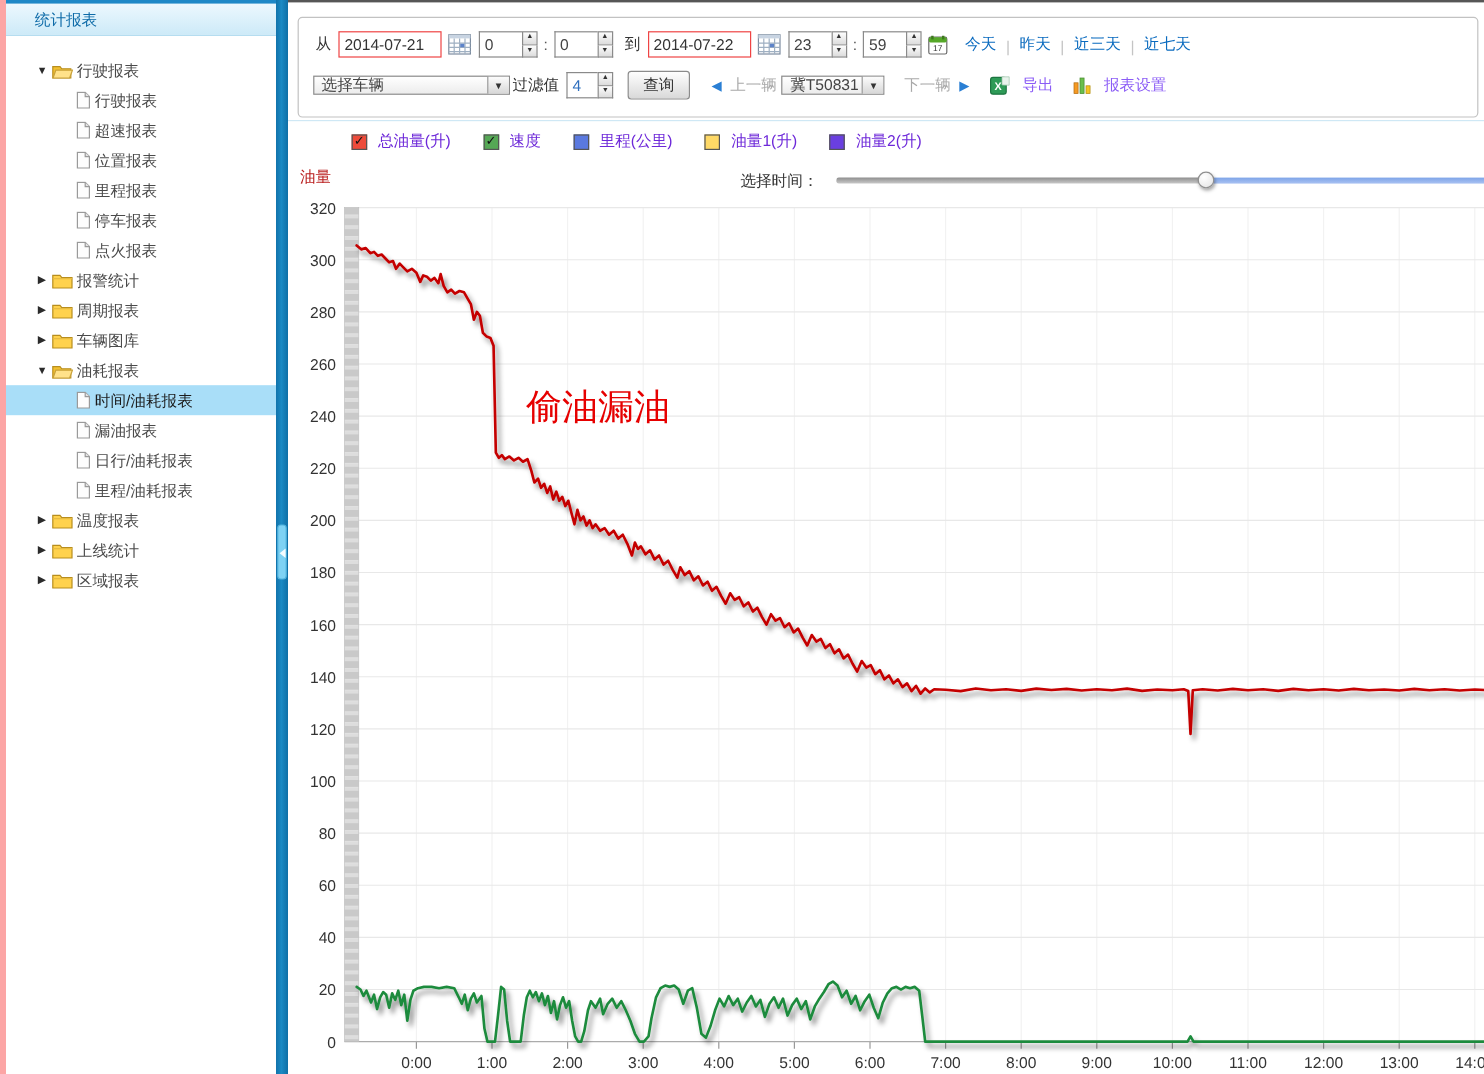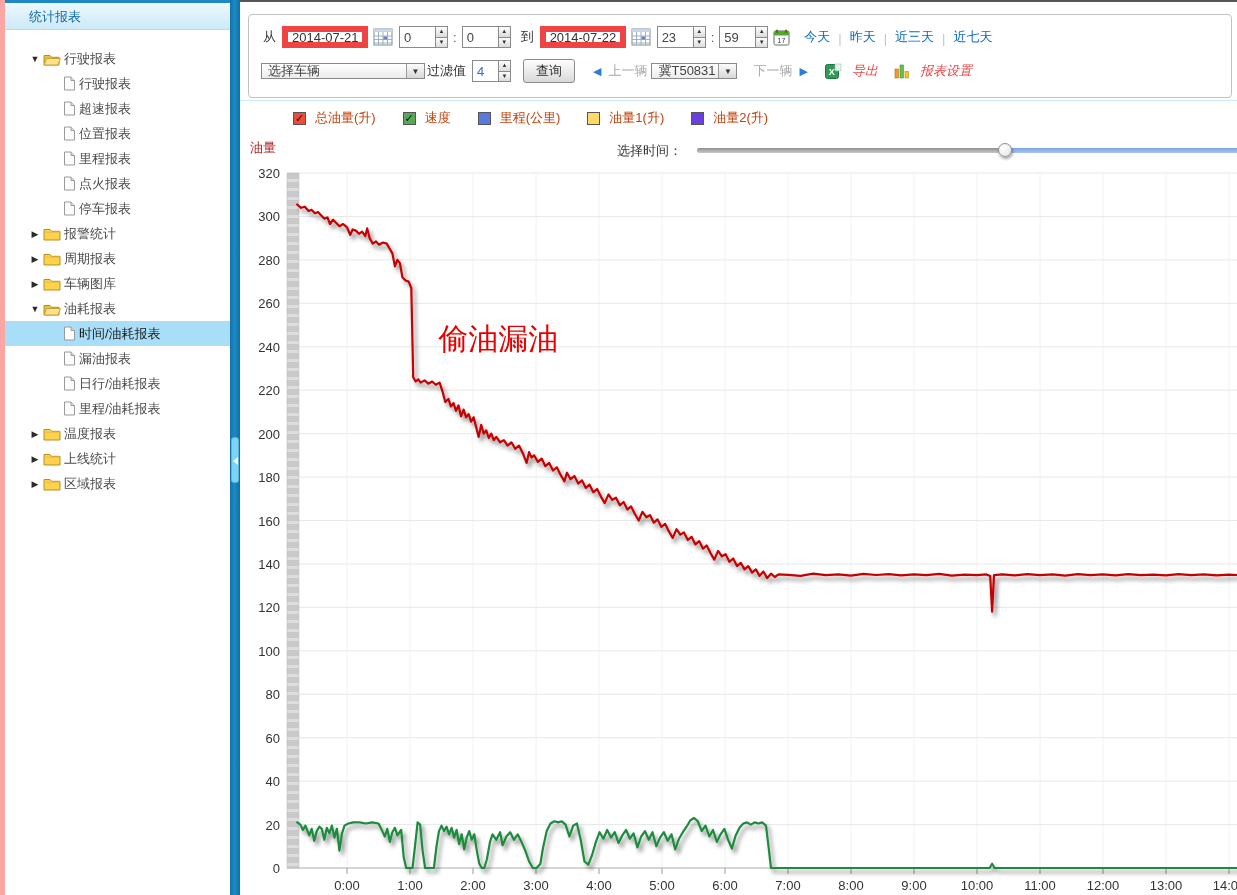--- a/index.html
+++ b/index.html
@@ -28,21 +28,21 @@
   .split-arrow { position:absolute; left:1px; top:19px; width:0; height:0;
     border-top:4px solid transparent; border-bottom:4px solid transparent; border-right:5px solid #f4fcff; }
 
   
   .content { position:absolute; left:240px; top:0; width:997px; height:895px; background:#fff; border-top:2px solid #565656; }
   .toolbar-box { position:absolute; left:8px; top:12px; right:5px; height:84px;
     border:1px solid #c2c2c2; border-radius:4px; background:#fff; padding:7px 0 0 12px; }
   .toolbar-underline { position:absolute; left:0; top:98px; width:997px; height:0; border-bottom:1px solid #cfe8f5; }
   .trowbar { display:flex; align-items:center; height:30px; white-space:nowrap; }
   .tlabel { margin:0 6px 0 2px; color:#333; }
-  .tinput { height:22px; border:6px solid #ef4444; padding:0 4px; font:13px "Liberation Sans","DejaVu Sans",sans-serif; color:#333; background:#fff; }
+  .tinput { height:22px; border:1px solid #ef4444; padding:0 4px; font:13px "Liberation Sans","DejaVu Sans",sans-serif; color:#333; background:#fff; }
   .date-in { width:86px; }
   .spin { display:inline-flex; height:22px; }
   .spin .val { width:36px; border:1px solid #8a8a8a; border-right:none; padding:0 4px; display:flex; align-items:center; background:#fff; color:#444; }
   .spin.small .val { width:26px; color:#2f6fbe; }
   .spin .arrows { width:13px; display:flex; flex-direction:column; }
   .spin .arrows > div { flex:1; border:1px solid #8a8a8a; background:linear-gradient(#fdfdfd,#dcdcdc);
     font-size:6px; line-height:9px; text-align:center; color:#333; cursor:pointer; }
   .spin .arrows > div + div { border-top:none; }
   .colon { margin:0 5px; color:#555; }
   .icon-btn { display:inline-flex; margin:0 6px 0 5px; cursor:pointer; }
@@ -52,28 +52,28 @@
   .combo { display:inline-flex; height:16px; border:1px solid #8a8a8a; background:linear-gradient(#fff,#ececec); cursor:pointer;text-align:right; }
   .combo .ctext { padding:0 6px; display:flex; align-items:center; color:#444; }
   .combo .cbtn { width:18px; border-left:1px solid #9a9a9a; background:linear-gradient(#fcfcfc,#d7d7d7);
     display:flex; align-items:center; justify-content:center; font-size:8px; color:#333; }
   .vehicle-combo .ctext { width:144px; }
   .plate-combo .ctext { width:66px; }
   .query-btn { height:24px; padding:0 12px; margin-left:12px; border:1px solid #8b8b8b; border-radius:3px;
     background:linear-gradient(#fefefe,#d9d9d9); color:#333; font:13px "Liberation Sans","DejaVu Sans",sans-serif; cursor:pointer; }
   .nav-gray { color:#a9a9a9; margin:0 4px; }
   .nav-arrow { font-size:11px; color:#2a7fd4; margin:0 3px; cursor:pointer; }
-  .blue-link { color:#ef4444; cursor:pointer; margin-left:4px;font-style:italic; }
+  .blue-link { color:#8b5cf6; cursor:pointer; margin-left:4px; }
 
   
   .legend-row { position:absolute; left:0; top:102px; width:997px; height:28px; display:flex; align-items:center; padding-left:53px; }
   .leg-item { display:flex; align-items:center; margin-right:27px; }
   .leg-box { width:13px; height:13px; border:1px solid #555; margin-right:9px; display:flex; align-items:center; justify-content:center;
     font-size:11px; font-weight:bold; color:#111; line-height:11px; cursor:pointer; }
-  .leg-lbl { color:#c2410c; }
+  .leg-lbl { color:#6d28d9; }
 
   
   .y-title { position:absolute; left:10px; top:137px; color:#b91c1c; }
   .time-label { position:absolute; left:377px; top:140px; color:#333; }
   .slider { position:absolute; left:457px; top:146px; width:540px; height:5px; }
   .slider .track-gray { position:absolute; left:0; top:0; height:5px; width:308px; background:linear-gradient(#8f8f8f,#c9c9c9); border-radius:2px; }
   .slider .track-blue { position:absolute; left:308px; top:0; height:5px; width:232px; background:linear-gradient(#7ea4e8,#a9c2f2); }
   .slider .handle { position:absolute; left:301px; top:-5px; width:14px; height:14px; border-radius:50%;
     background:radial-gradient(circle at 35% 30%,#fff,#e3e3e3); border:1px solid #8f8f8f; box-shadow:1px 2px 3px rgba(0,0,0,.35); cursor:pointer; }
 
@@ -132,30 +132,30 @@
         </span>
         <span class="lbl">里程报表</span>
       </div>
       <div class="trow child">
         <span class="ticon">
           <svg width="13" height="15" viewBox="0 0 13 15">
             <path d="M1.5 1h6.5l3.5 3.5V14h-10z" fill="#fdfdfd" stroke="#9a9a9a"></path>
             <path d="M8 1v3.5h3.5" fill="#e4e4e4" stroke="#9a9a9a"></path>
           </svg>
         </span>
+        <span class="lbl">停车报表</span>
+      </div>
+      <div class="trow child">
+        <span class="ticon">
+          <svg width="13" height="15" viewBox="0 0 13 15">
+            <path d="M1.5 1h6.5l3.5 3.5V14h-10z" fill="#fdfdfd" stroke="#9a9a9a"></path>
+            <path d="M8 1v3.5h3.5" fill="#e4e4e4" stroke="#9a9a9a"></path>
+          </svg>
+        </span>
         <span class="lbl">点火报表</span>
-      </div>
-      <div class="trow child">
-        <span class="ticon">
-          <svg width="13" height="15" viewBox="0 0 13 15">
-            <path d="M1.5 1h6.5l3.5 3.5V14h-10z" fill="#fdfdfd" stroke="#9a9a9a"></path>
-            <path d="M8 1v3.5h3.5" fill="#e4e4e4" stroke="#9a9a9a"></path>
-          </svg>
-        </span>
-        <span class="lbl">停车报表</span>
       </div>
       <div class="trow">
         <span class="tri">▶</span>
         <span class="ticon">
           <svg width="18" height="14" viewBox="0 0 18 14">
             <path d="M1 2.5h6l1.5 1.8H17V13H1z" fill="#ffd24d" stroke="#b88e1e"></path>
             <path d="M1 5.2h16" stroke="#e8bc41"></path>
           </svg>
         </span>
         <span class="lbl">报警统计</span>

